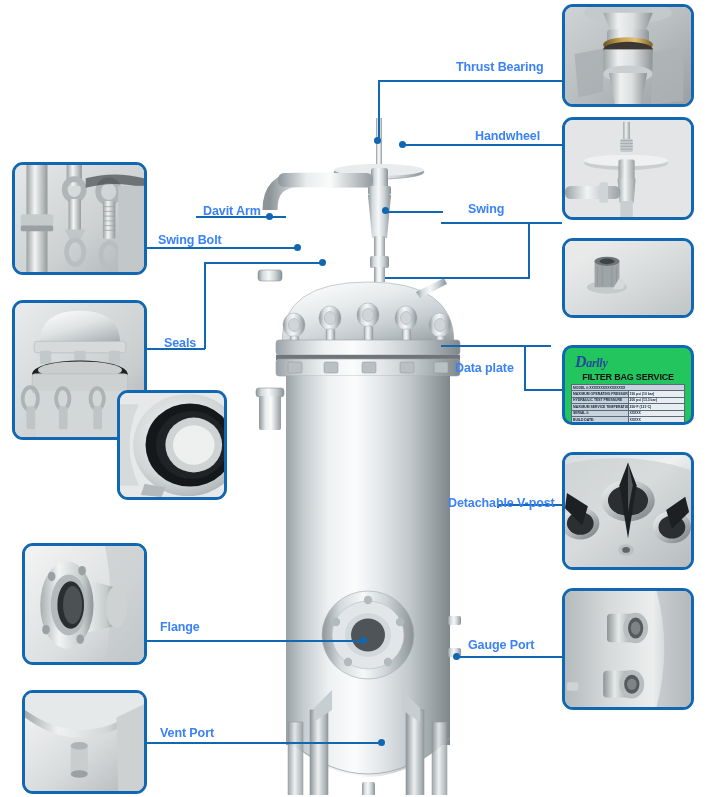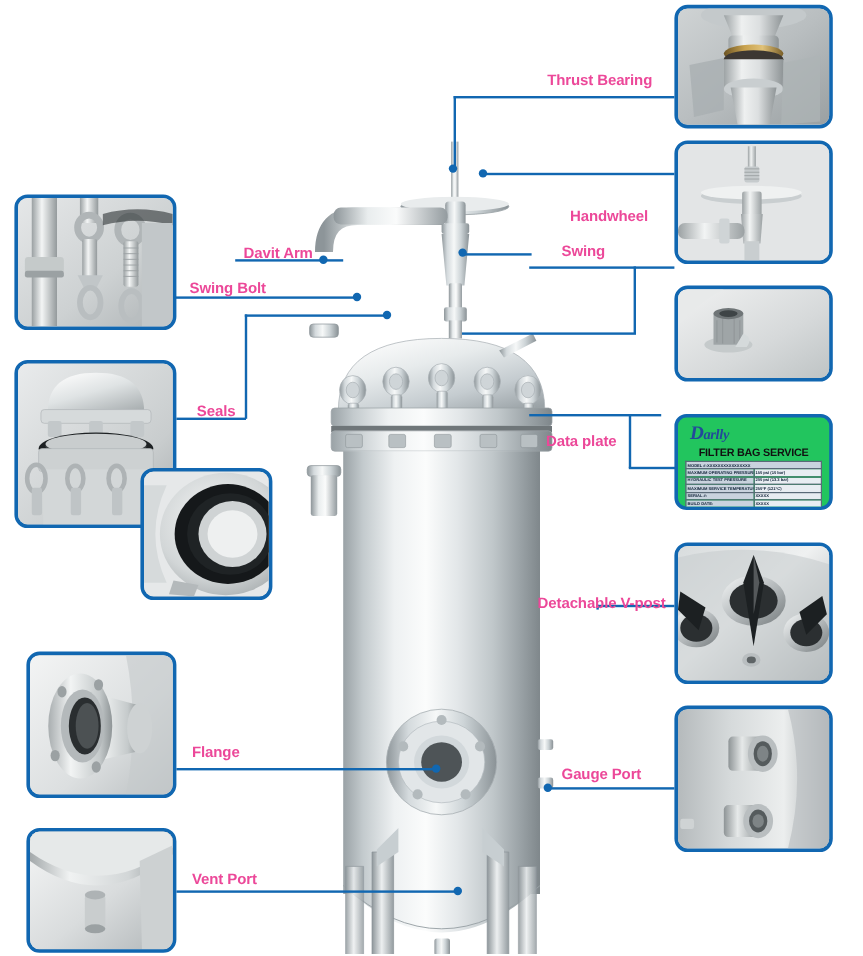--- a/index.html
+++ b/index.html
@@ -9,21 +9,21 @@
     font-family: "Liberation Sans", sans-serif;
     overflow: hidden;
   }
   #stage { position: relative; width: 719px; height: 797px; }
 
   
   .callout-label {
     position: absolute;
     font-weight: bold;
     font-size: 12.5px;
-    color: #ec4899;
+    color: #3b82f6;
     white-space: nowrap;
     letter-spacing: -0.1px;
   }
 
   
   .leader { position: absolute; background: #1167b1; }
   .leader.h { height: 1.6px; }
   .leader.v { width: 1.6px; }
   .dot {
     position: absolute;
@@ -602,21 +602,21 @@
   <div class="leader h" style="left:204px; top:262px; width:118px;"></div>
   <div class="dot" style="left:319px; top:259px;"></div>
 
   <div class="leader h" style="left:147px; top:640px; width:216px;"></div>
   <div class="dot" style="left:360px; top:637px;"></div>
 
   <div class="leader h" style="left:147px; top:742px; width:234px;"></div>
   <div class="dot" style="left:378px; top:739px;"></div>
 
   <div class="callout-label" style="left:456px; top:60px;">Thrust Bearing</div>
-  <div class="callout-label" style="left:475px; top:129px;margin-top:44px;">Handwheel</div>
+  <div class="callout-label" style="left:475px; top:129px;">Handwheel</div>
   <div class="callout-label" style="left:468px; top:202px;">Swing</div>
   <div class="callout-label" style="left:455px; top:325px;margin-top:36px;">Data plate</div>
   <div class="callout-label" style="left:448px; top:496px;">Detachable V-post</div>
   <div class="callout-label" style="left:468px; top:638px;">Gauge Port</div>
   <div class="callout-label" style="left:203px; top:204px;">Davit Arm</div>
   <div class="callout-label" style="left:158px; top:233px;">Swing Bolt</div>
   <div class="callout-label" style="left:164px; top:336px;text-align:right;">Seals</div>
   <div class="callout-label" style="left:160px; top:620px;text-align:right;">Flange</div>
   <div class="callout-label" style="left:160px; top:726px;">Vent Port</div>
 

